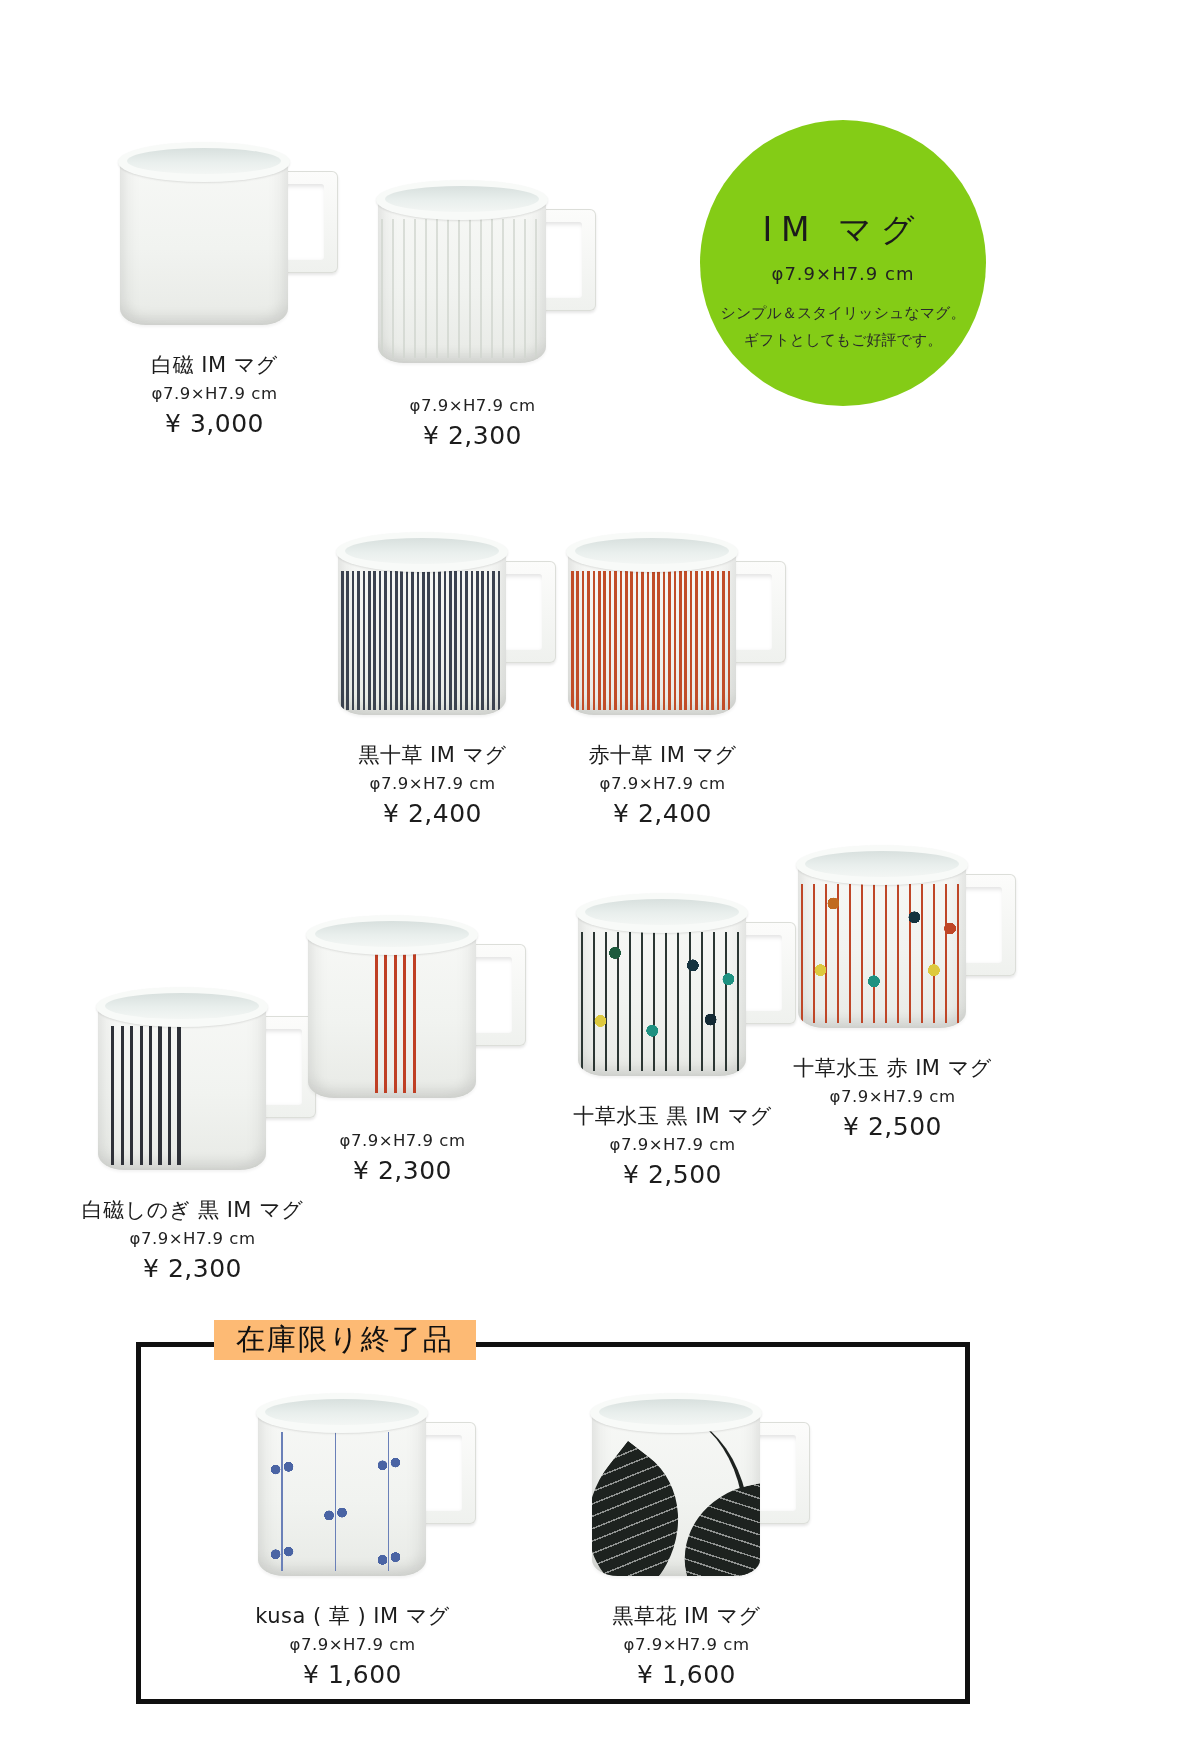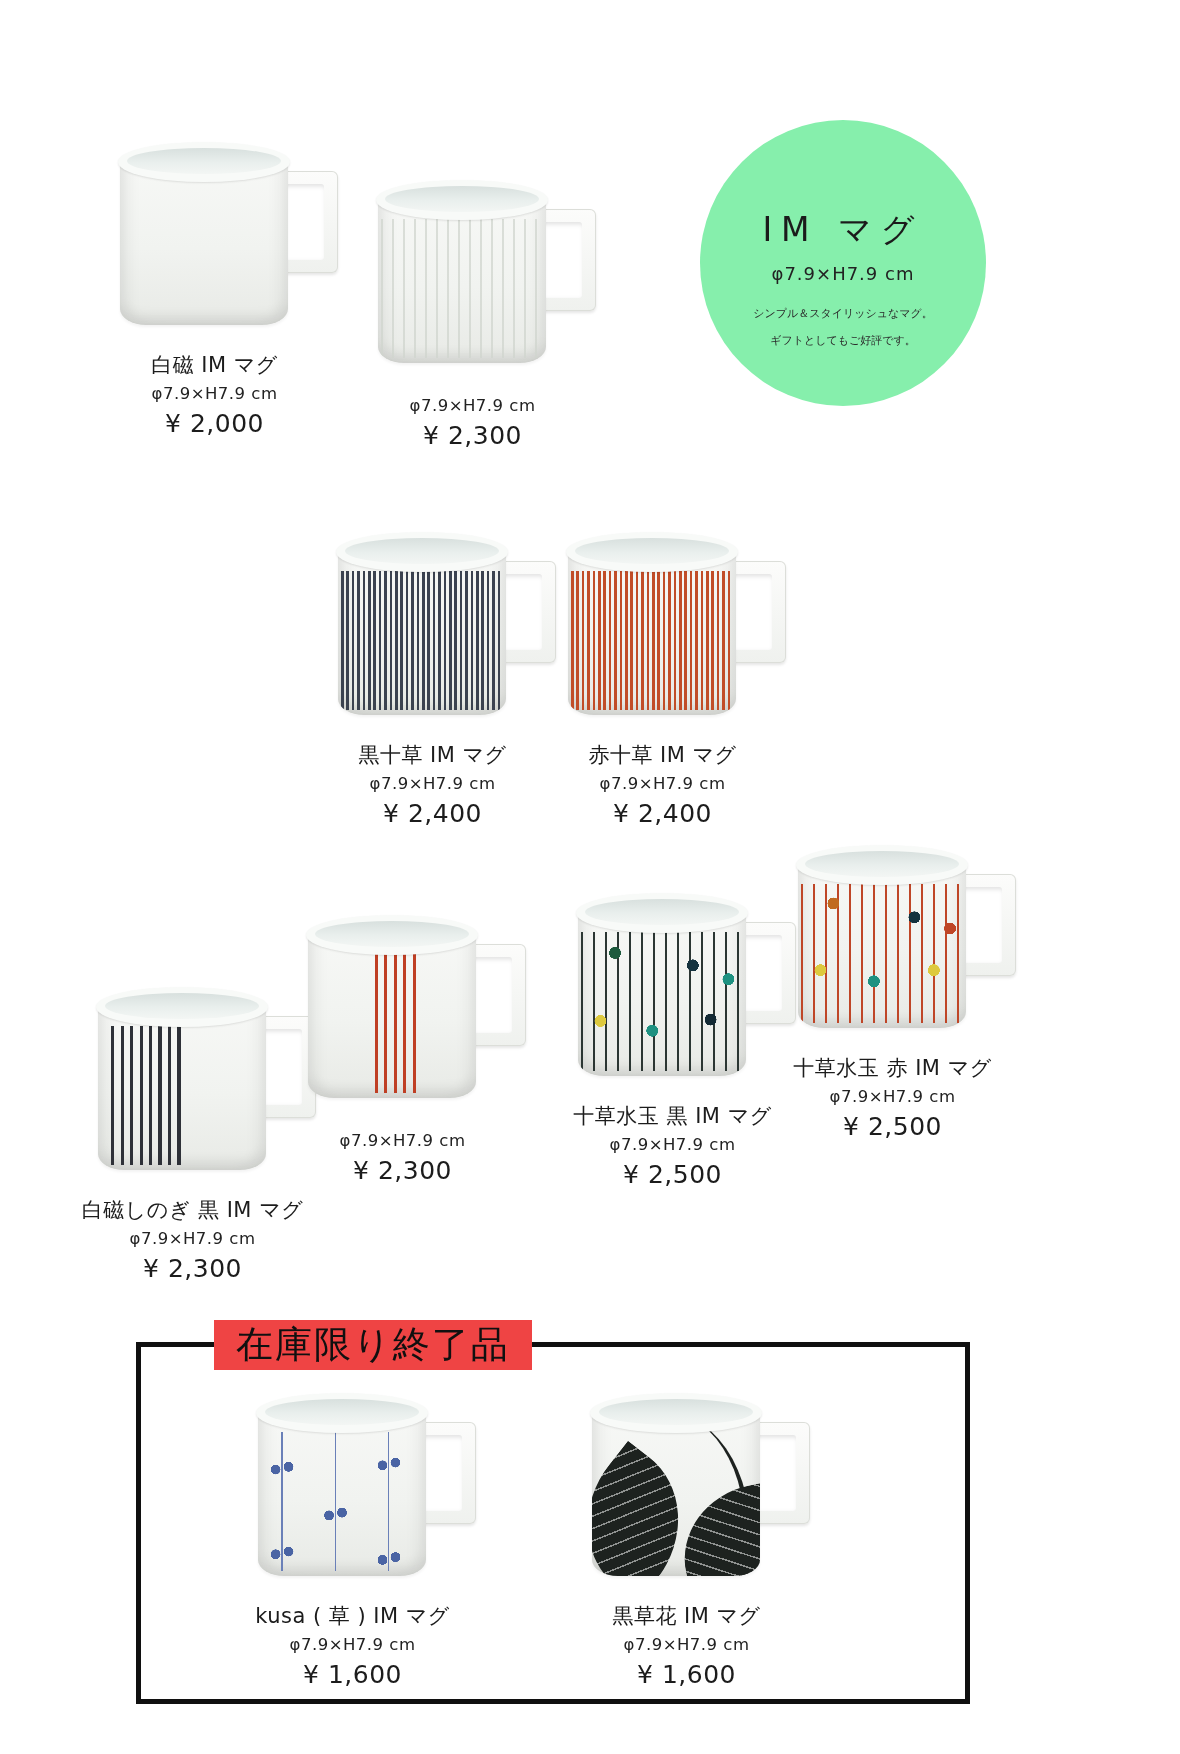--- a/index.html
+++ b/index.html
@@ -89,47 +89,47 @@
     border-right:6px solid #1d221f;border-radius:0 100% 0 0 / 0 100% 0 0;transform:rotate(12deg);}
 
   
   .label{position:absolute;top:197px;left:50%;transform:translateX(-50%);width:340px;text-align:center;letter-spacing:.5px;}
   .pname{font-size:21px;line-height:26px;color:#1c1c1c;}
   .psize{font-size:16.5px;line-height:22px;margin-top:5px;color:#222;}
   .pprice{font-size:25px;line-height:30px;margin-top:4px;color:#1c1c1c;}
 
   
   .promo{position:absolute;left:700px;top:120px;width:286px;height:286px;border-radius:50%;
-    background:#86efac;text-align:center;}
+    background:#84cc16;text-align:center;}
   .promo-title{padding-top:88px;font-size:33px;letter-spacing:9px;color:#1b1b1b;}
   .promo-size{margin-top:10px;font-size:18px;letter-spacing:1px;color:#222;}
-  .promo-desc{margin-top:16px;font-size:11px;line-height:27px;color:#2a2a2a;}
+  .promo-desc{margin-top:16px;font-size:15px;line-height:27px;color:#2a2a2a;}
 
   
   .clearance-box{position:absolute;left:136px;top:1342px;width:824px;height:352px;border:5px solid #101010;}
-  .clearance-title{position:absolute;left:214px;top:1320px;background:#ef4444;
-    padding:0 22px;font-size:37px;letter-spacing:2px;color:#101010;z-index:5;}
+  .clearance-title{position:absolute;left:214px;top:1320px;background:#fdba74;
+    padding:0 22px;font-size:29px;letter-spacing:2px;color:#101010;z-index:5;}
 </style>
 </head>
 <body>
 
 <div class="page">
 
   <div class="product" style="left:120px;top:155px">
     <div class="mug">
       <div class="handle"></div>
       <div class="body">
           <div class="pattern pat-plain"></div>
         </div>
       <div class="rim"></div>
     </div>
     <div class="label">
       <div class="pname">白磁 IM マグ</div>
       <div class="psize">φ7.9×H7.9 cm</div>
-      <div class="pprice">¥ 2,000</div>
+      <div class="pprice">¥ 3,000</div>
     </div>
   </div>
 
   <div class="product" style="left:378px;top:193px">
     <div class="mug">
       <div class="handle"></div>
       <div class="body">
           <div class="pattern pat-shinogi"></div>
         </div>
       <div class="rim"></div>

